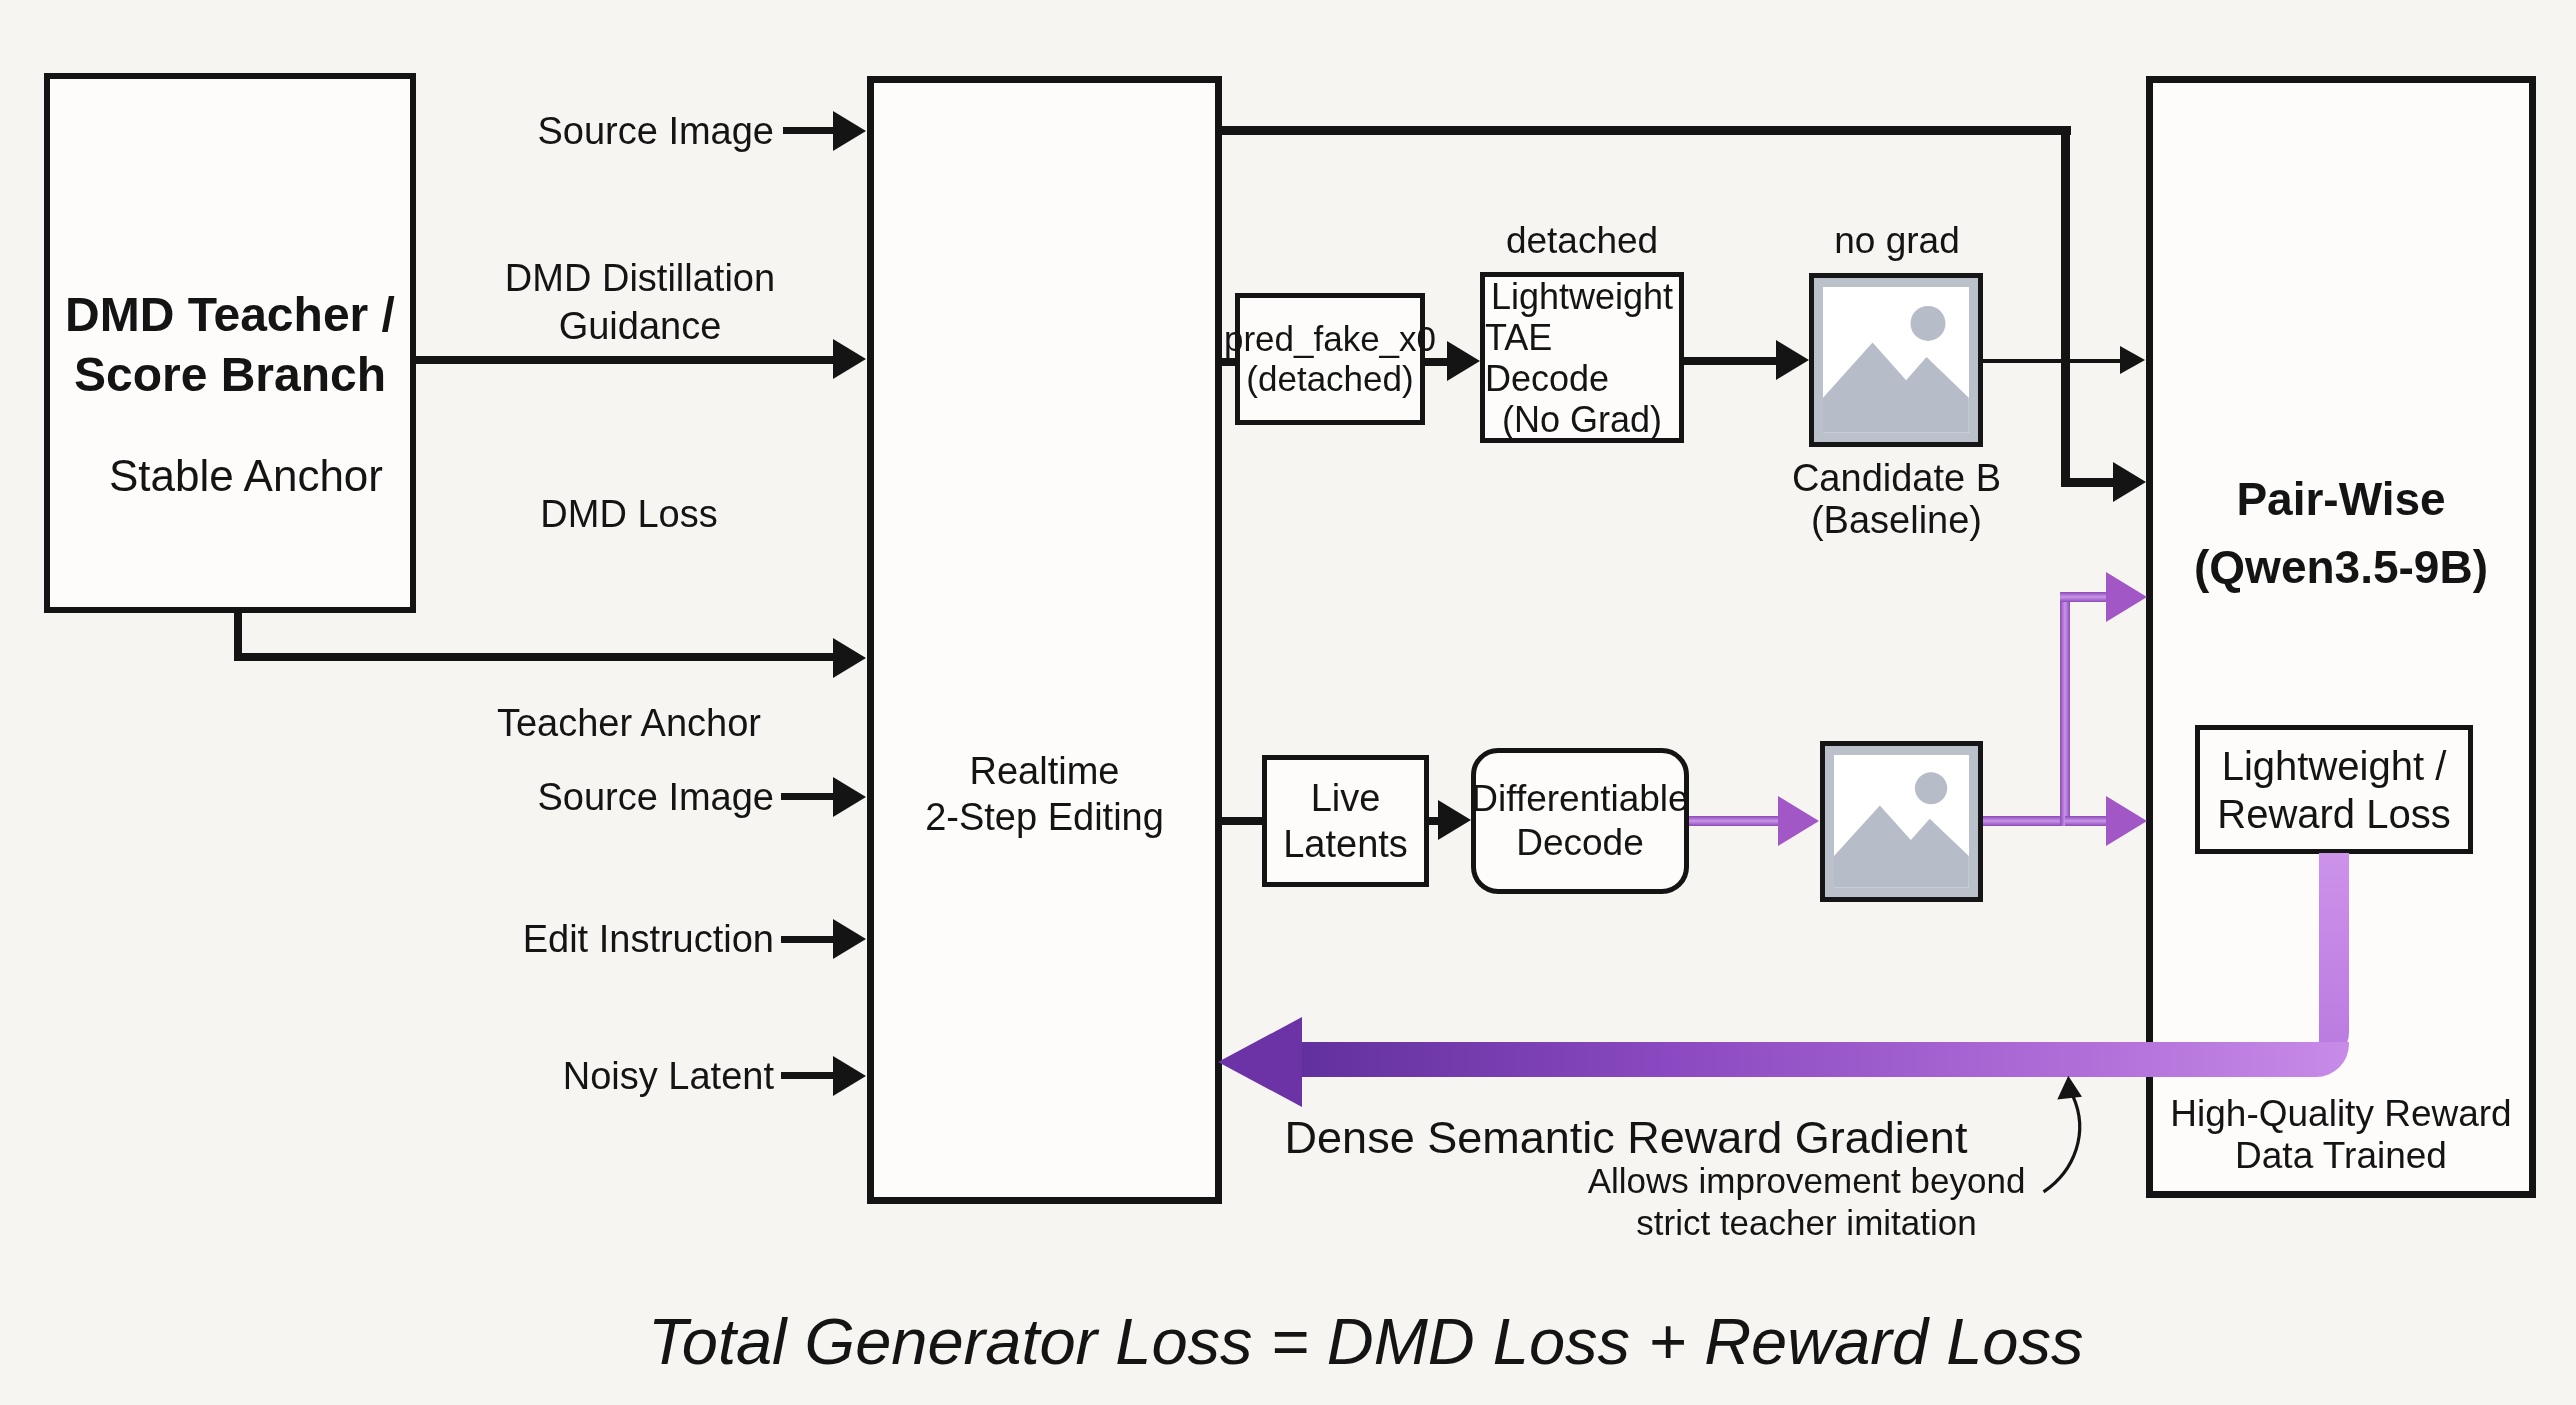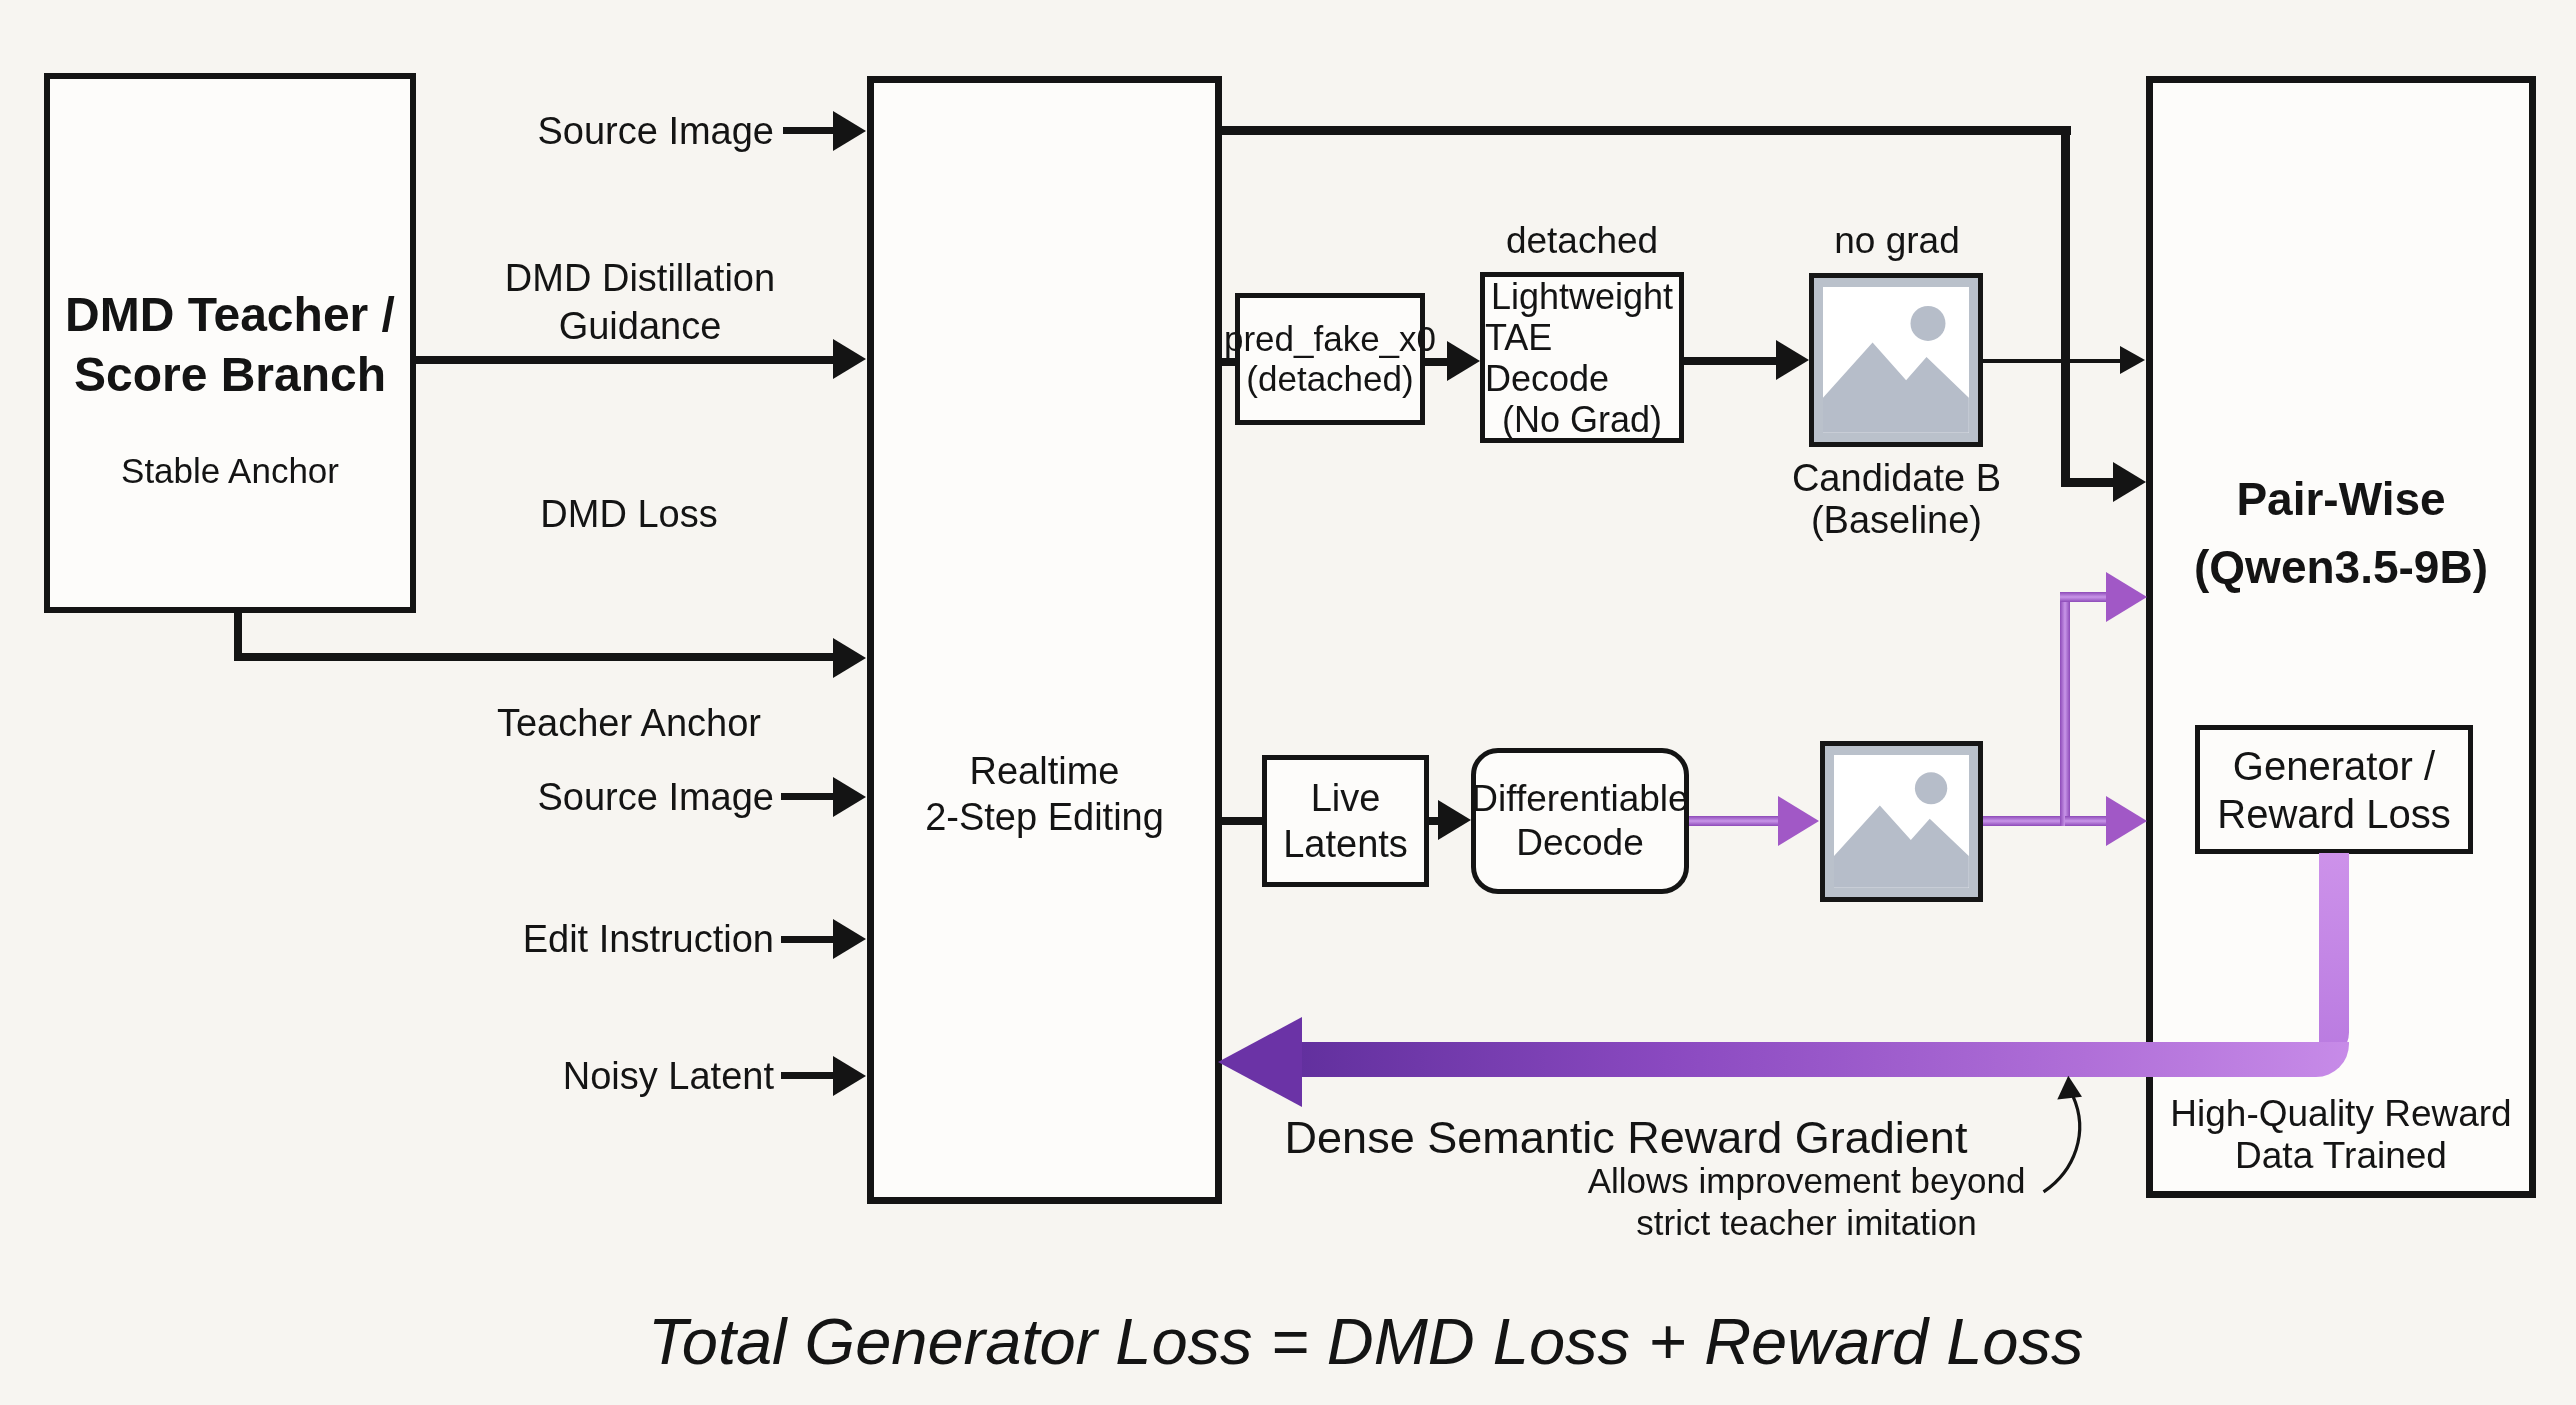--- a/index.html
+++ b/index.html
@@ -35,37 +35,37 @@
 </head>
 <body>
 
 <div id="canvas">
 
   <div class="box" style="left:44px;top:73px;width:372px;height:540px;"></div>
   <div class="lbl t-bold" style="left:44px;top:285px;width:372px;font-size:48px;line-height:60px;">
     <div>DMD Teacher /</div>
     <div>Score Branch</div>
   </div>
-  <div class="lbl" style="left:44px;top:451px;width:372px;font-size:35px;">Stable Anchor</div>
+  <div class="lbl" style="left:44px;top:451px;width:372px;font-size:44px;padding-left:16px;">Stable Anchor</div>
 
   <div class="box" style="left:867px;top:76px;width:355px;height:1128px;border-width:7.3px;"></div>
   <div class="lbl t-bold" style="left:867px;top:582px;width:355px;font-size:49px;line-height:60px;">
   </div>
   <div class="lbl" style="left:867px;top:748px;width:355px;font-size:38px;line-height:46px;">
     <div>Realtime</div>
     <div>2-Step Editing</div>
   </div>
 
   <div class="box" style="left:2146px;top:76px;width:390px;height:1122px;border-width:7.3px;"></div>
   <div class="lbl t-bold" style="left:2146px;top:465px;width:390px;font-size:46px;line-height:68px;">
     <div>Pair-Wise</div>
     <div>(Qwen3.5-9B)</div>
   </div>
   <div class="thinbox" style="left:2195px;top:725px;width:278px;height:129px;font-size:40px;line-height:48px;">
-    <div>Generator /</div>
+    <div>Lightweight /</div>
     <div>Reward Loss</div>
   </div>
   <div class="lbl" style="left:2146px;top:1093px;width:390px;font-size:37px;line-height:42px;">
     <div>High-Quality Reward</div>
     <div>Data Trained</div>
   </div>
 
   <div class="rlbl" style="left:472px;top:110px;width:302px;font-size:38px;">Source Image</div>
   <div class="lbl" style="left:468px;top:254px;width:344px;font-size:38px;line-height:48px;">
     <div>DMD Distillation</div>

